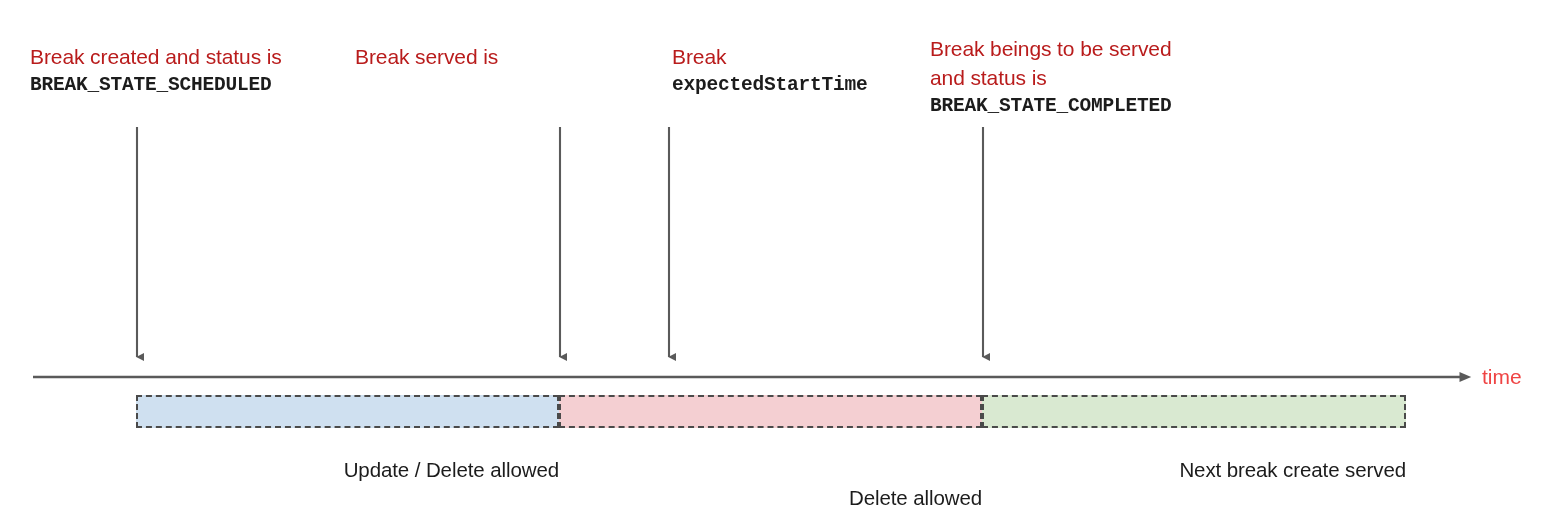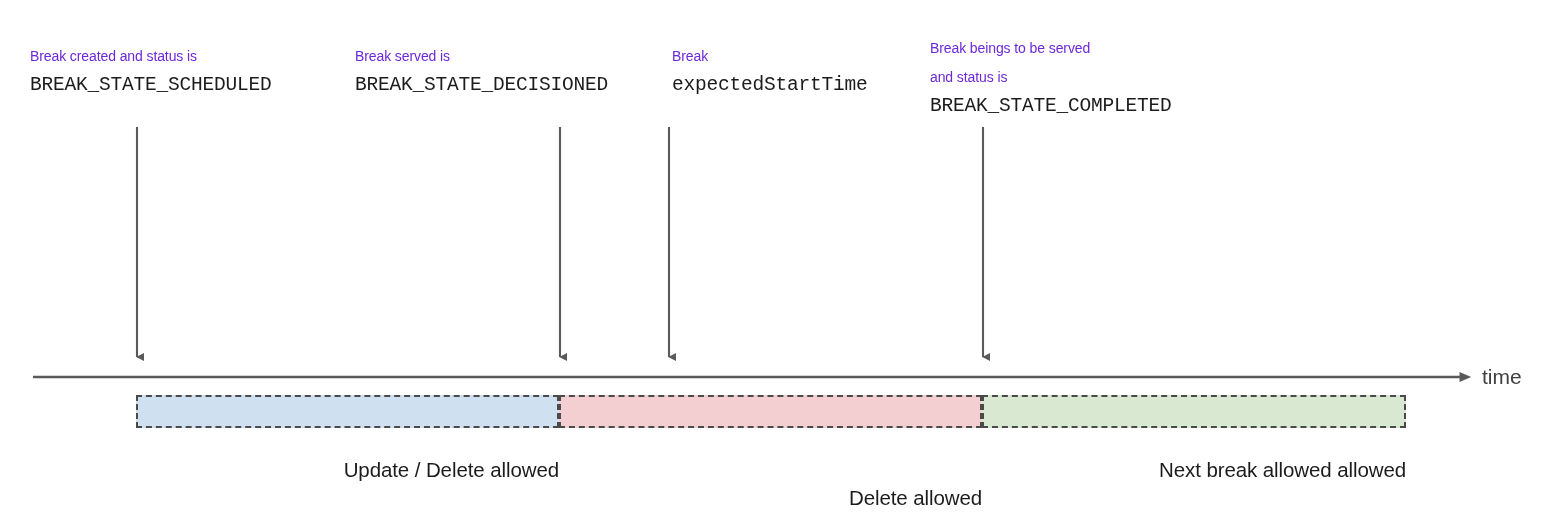--- a/index.html
+++ b/index.html
@@ -16,29 +16,30 @@
     font-family: "Liberation Sans", sans-serif;
     color: #1a1a1a;
   }
   .annotation {
     position: absolute;
     line-height: 29px;
     white-space: nowrap;
   }
   .ann-sans {
     font-family: "Liberation Sans", sans-serif;
-    font-size: 14px;
-    color: #6d28d9;
+    font-size: 21px;
+    color: #b91c1c;
     letter-spacing: -0.1px;
   }
   .ann-mono {
     font-family: "Liberation Mono", "DejaVu Sans Mono", monospace;
     font-size: 19.5px;
     color: #1c1c1c;
     letter-spacing: -0.2px;
+    font-weight: bold;
   }
   .bar {
     position: absolute;
     top: 395px;
     height: 33px;
     box-sizing: border-box;
     border: 2px dashed #4a4a4a;
   }
   .caption {
     position: absolute;
@@ -49,21 +50,21 @@
     text-align: right;
     white-space: nowrap;
     letter-spacing: -0.1px;
   }
   .axis-label {
     position: absolute;
     left: 1482px;
     top: 365px;
     font-family: "Liberation Sans", sans-serif;
     font-size: 21px;
-    color: #404040;
+    color: #ef4444;
   }
   svg.overlay {
     position: absolute;
     left: 0;
     top: 0;
     width: 1558px;
     height: 520px;
     pointer-events: none;
   }
 </style>
@@ -72,21 +73,20 @@
 
 <div id="canvas">
 
   <div class="annotation" style="left:30px; top:42px;">
     <div class="ann-sans">Break created and status is</div>
     <div class="ann-mono">BREAK_STATE_SCHEDULED</div>
   </div>
 
   <div class="annotation" style="left:355px; top:42px;">
     <div class="ann-sans">Break served is</div>
-    <div class="ann-mono">BREAK_STATE_DECISIONED</div>
   </div>
 
   <div class="annotation" style="left:930px; top:34px;">
     <div class="ann-sans">Break beings to be served</div>
     <div class="ann-sans">and status is</div>
     <div class="ann-mono">BREAK_STATE_COMPLETED</div>
   </div>
 
   <div class="annotation" style="left:672px; top:42px;">
     <div class="ann-sans">Break</div>
@@ -112,15 +112,15 @@
   </svg>
 
   <span class="axis-label">time</span>
 
   <div class="bar" style="left:136px; width:423px; background:#cfe0f0;"></div>
   <div class="bar" style="left:559px; width:423px; background:#f4cfd2;"></div>
   <div class="bar" style="left:982px; width:424px; background:#d9e9d1;"></div>
 
   <div class="caption" style="left:136px; width:423px;">Update / Delete allowed</div>
   <div class="caption" style="left:559px; width:423px;margin-top:28px;">Delete allowed</div>
-  <div class="caption" style="left:982px; width:424px;">Next break allowed allowed</div>
+  <div class="caption" style="left:982px; width:424px;">Next break create served</div>
 
 </div>
 
 </body></html>

